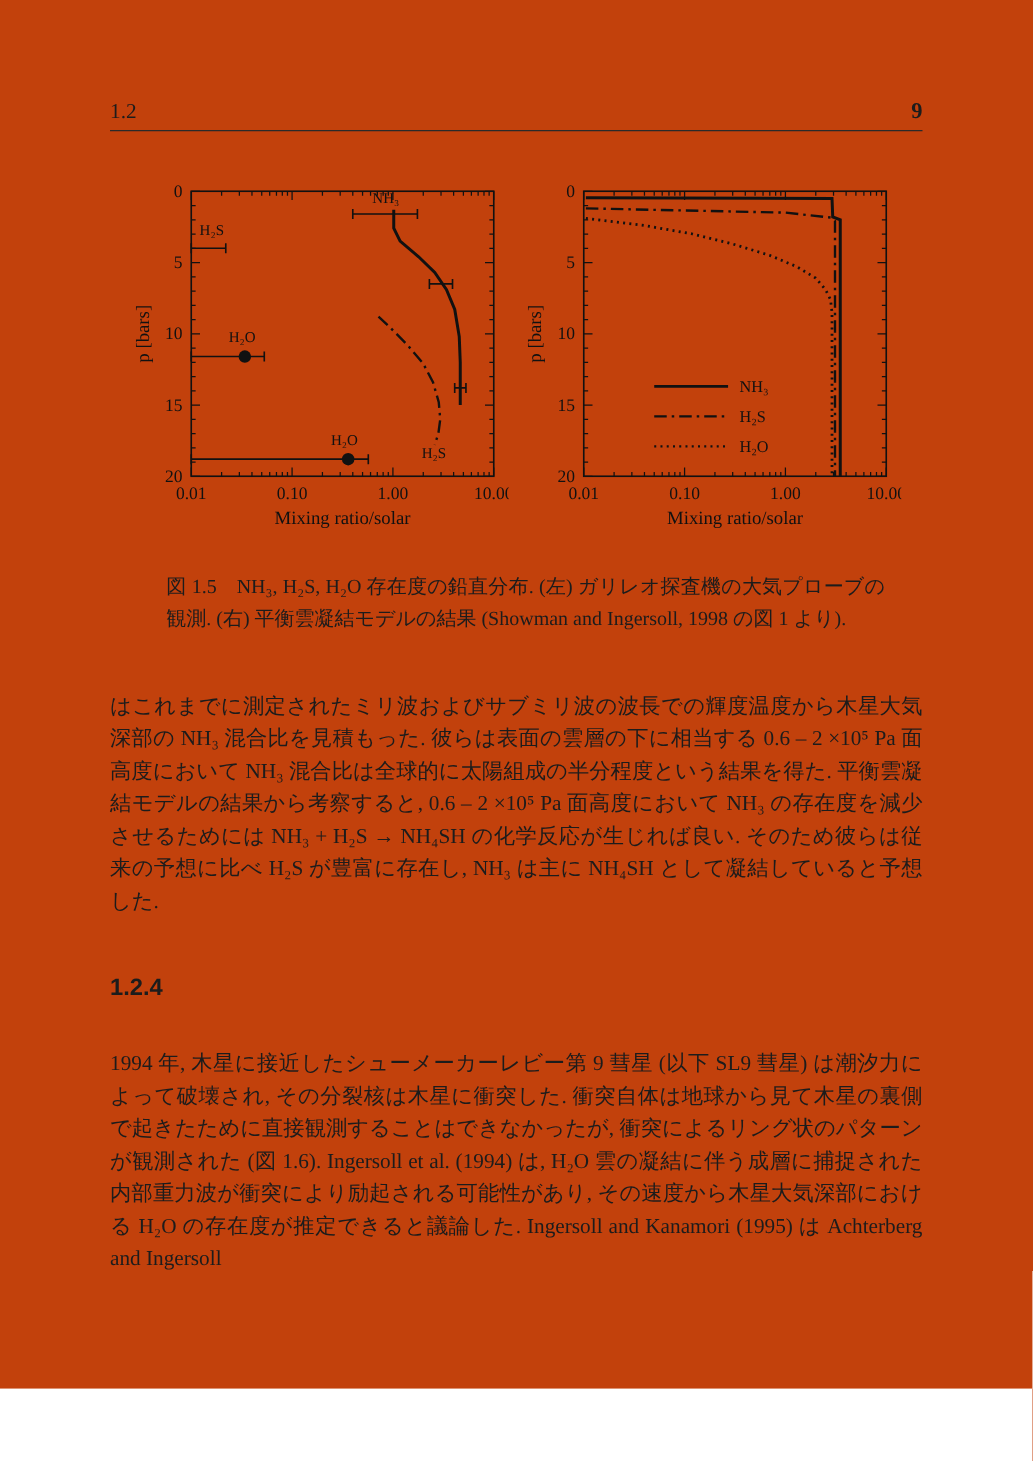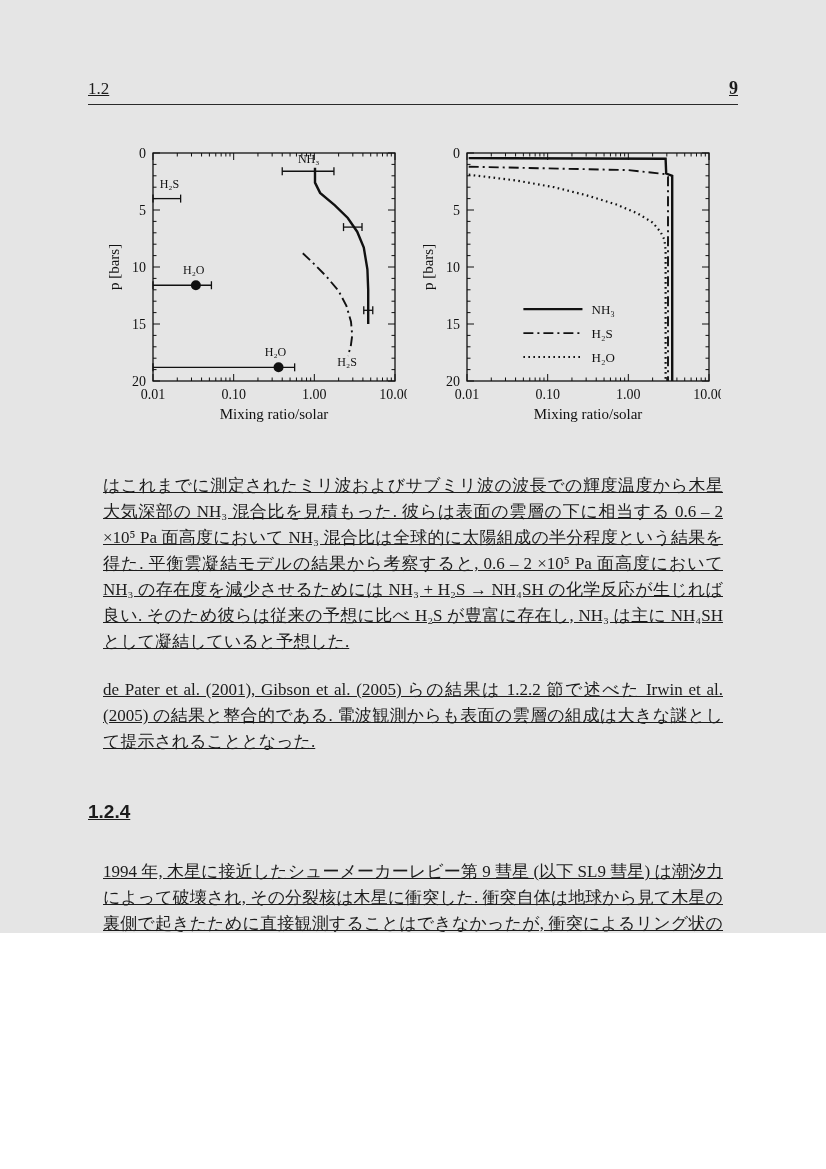--- a/index.html
+++ b/index.html
@@ -1,19 +1,19 @@
 <!DOCTYPE html>
 <html><head>
 <meta charset="utf-8">
 <style>
   html,body{margin:0;padding:0;background:#ffffff;}
   .page{
-    width:826px;height:933px;background:#e5e5e5;position:relative;
+    width:826px;height:1111px;background:#c2410c;position:relative;
     font-family:"Liberation Serif","DejaVu Serif",serif;color:#1c1c1c;
-    overflow:hidden;box-sizing:border-box;text-decoration:underline;
+    overflow:hidden;box-sizing:border-box;
   }
   .content{padding:78px 88px 0 88px;}
   
   .running-head{
     display:flex;justify-content:space-between;align-items:baseline;
     border-bottom:1.4px solid #2a2a2a;padding-bottom:5px;font-size:17px;
   }
   .head-left{display:flex;}
   .head-section-number{margin-right:20px;}
   .page-number{font-weight:bold;font-size:18px;}
@@ -21,21 +21,21 @@
   .figure-block{margin-top:32px;}
   .plots{display:flex;justify-content:center;gap:12px;}
   .plots svg{display:block;}
   figcaption{
     margin:28px 30px 0 45px;font-size:16px;line-height:1.6;text-align:justify;
   }
   .caption-label{margin-right:16px;}
   
   .body-par{
     font-size:17px;line-height:26px;text-align:justify;
-    margin:15px;text-justify:inter-ideograph;
+    margin:0;text-justify:inter-ideograph;
   }
   .par-1{margin-top:44px;}
   .par-2{margin-top:22px;}
   .par-3{margin-top:36px;}
   .section-heading{
     margin:46px 0 0 0;font-family:"Liberation Sans","DejaVu Sans",sans-serif;
     font-size:19px;font-weight:bold;display:flex;align-items:center;
   }
   .heading-number{margin-right:24px;}
 </style>
@@ -308,25 +308,27 @@
             <polyline points="49.7,29.7 209.3,33.1 246.0,37.1 249.0,39.9 249.0,244.0" fill="none" stroke="#111" stroke-width="1.9" stroke-dasharray="10 4 2 4"></polyline>
             <polyline points="49.7,37.7 96.6,43.4 135.1,50.2 167.2,58.2 196.8,67.3 218.5,76.4 233.6,85.5 241.4,94.7 245.4,102.6 246.6,112.9 246.6,244.0" fill="none" stroke="#111" stroke-width="2.2" stroke-dasharray="1.6 3.4"></polyline>
             <line x1="104.38358034977217" y1="172.17999999999998" x2="163.4633436421583" y2="172.17999999999998" stroke="#111" stroke-width="2.2"></line>
             <text x="172.55482224425558" y="176.67999999999998" fill="#111" text-anchor="start" font-size="13" font-family="&quot;Liberation Serif&quot;,&quot;DejaVu Serif&quot;,serif">NH₃</text>
             <line x1="104.38358034977217" y1="196.11999999999998" x2="163.4633436421583" y2="196.11999999999998" stroke="#111" stroke-width="1.9" stroke-dasharray="10 4 2 4"></line>
             <text x="172.55482224425558" y="200.61999999999998" fill="#111" text-anchor="start" font-size="13" font-family="&quot;Liberation Serif&quot;,&quot;DejaVu Serif&quot;,serif">H₂S</text>
             <line x1="104.38358034977217" y1="220.05999999999997" x2="163.4633436421583" y2="220.05999999999997" stroke="#111" stroke-width="1.9" stroke-dasharray="1.6 3.4"></line>
             <text x="172.55482224425558" y="224.55999999999997" fill="#111" text-anchor="start" font-size="13" font-family="&quot;Liberation Serif&quot;,&quot;DejaVu Serif&quot;,serif">H₂O</text>
           </svg>
       </div>
+      <figcaption>
+        <span class="caption-label">図 1.5</span><span>NH₃, H₂S, H₂O 存在度の鉛直分布. (左) ガリレオ探査機の大気プローブの観測. (右) 平衡雲凝結モデルの結果 (Showman and Ingersoll, 1998 の図 1 より).</span>
+      </figcaption>
     </figure>
 
     <p class="body-par par-1">はこれまでに測定されたミリ波およびサブミリ波の波長での輝度温度から木星大気深部の NH₃ 混合比を見積もった. 彼らは表面の雲層の下に相当する 0.6 – 2 ×10⁵ Pa 面高度において NH₃ 混合比は全球的に太陽組成の半分程度という結果を得た. 平衡雲凝結モデルの結果から考察すると, 0.6 – 2 ×10⁵ Pa 面高度において NH₃ の存在度を減少させるためには NH₃ + H₂S → NH₄SH の化学反応が生じれば良い. そのため彼らは従来の予想に比べ H₂S が豊富に存在し, NH₃ は主に NH₄SH として凝結していると予想した.</p>
 
-    <p class="body-par par-2">de Pater et al. (2001), Gibson et al. (2005) らの結果は 1.2.2 節で述べた Irwin et al. (2005) の結果と整合的である. 電波観測からも表面の雲層の組成は大きな謎として提示されることとなった.</p>
 
     <h2 class="section-heading">
       <span class="heading-number">1.2.4</span>
     </h2>
 
     <p class="body-par par-3">1994 年, 木星に接近したシューメーカーレビー第 9 彗星 (以下 SL9 彗星) は潮汐力によって破壊され, その分裂核は木星に衝突した. 衝突自体は地球から見て木星の裏側で起きたために直接観測することはできなかったが, 衝突によるリング状のパターンが観測された (図 1.6). Ingersoll et al. (1994) は, H₂O 雲の凝結に伴う成層に捕捉された内部重力波が衝突により励起される可能性があり, その速度から木星大気深部における H₂O の存在度が推定できると議論した. Ingersoll and Kanamori (1995) は Achterberg and Ingersoll</p>
 
   </div>
 </div>
 

